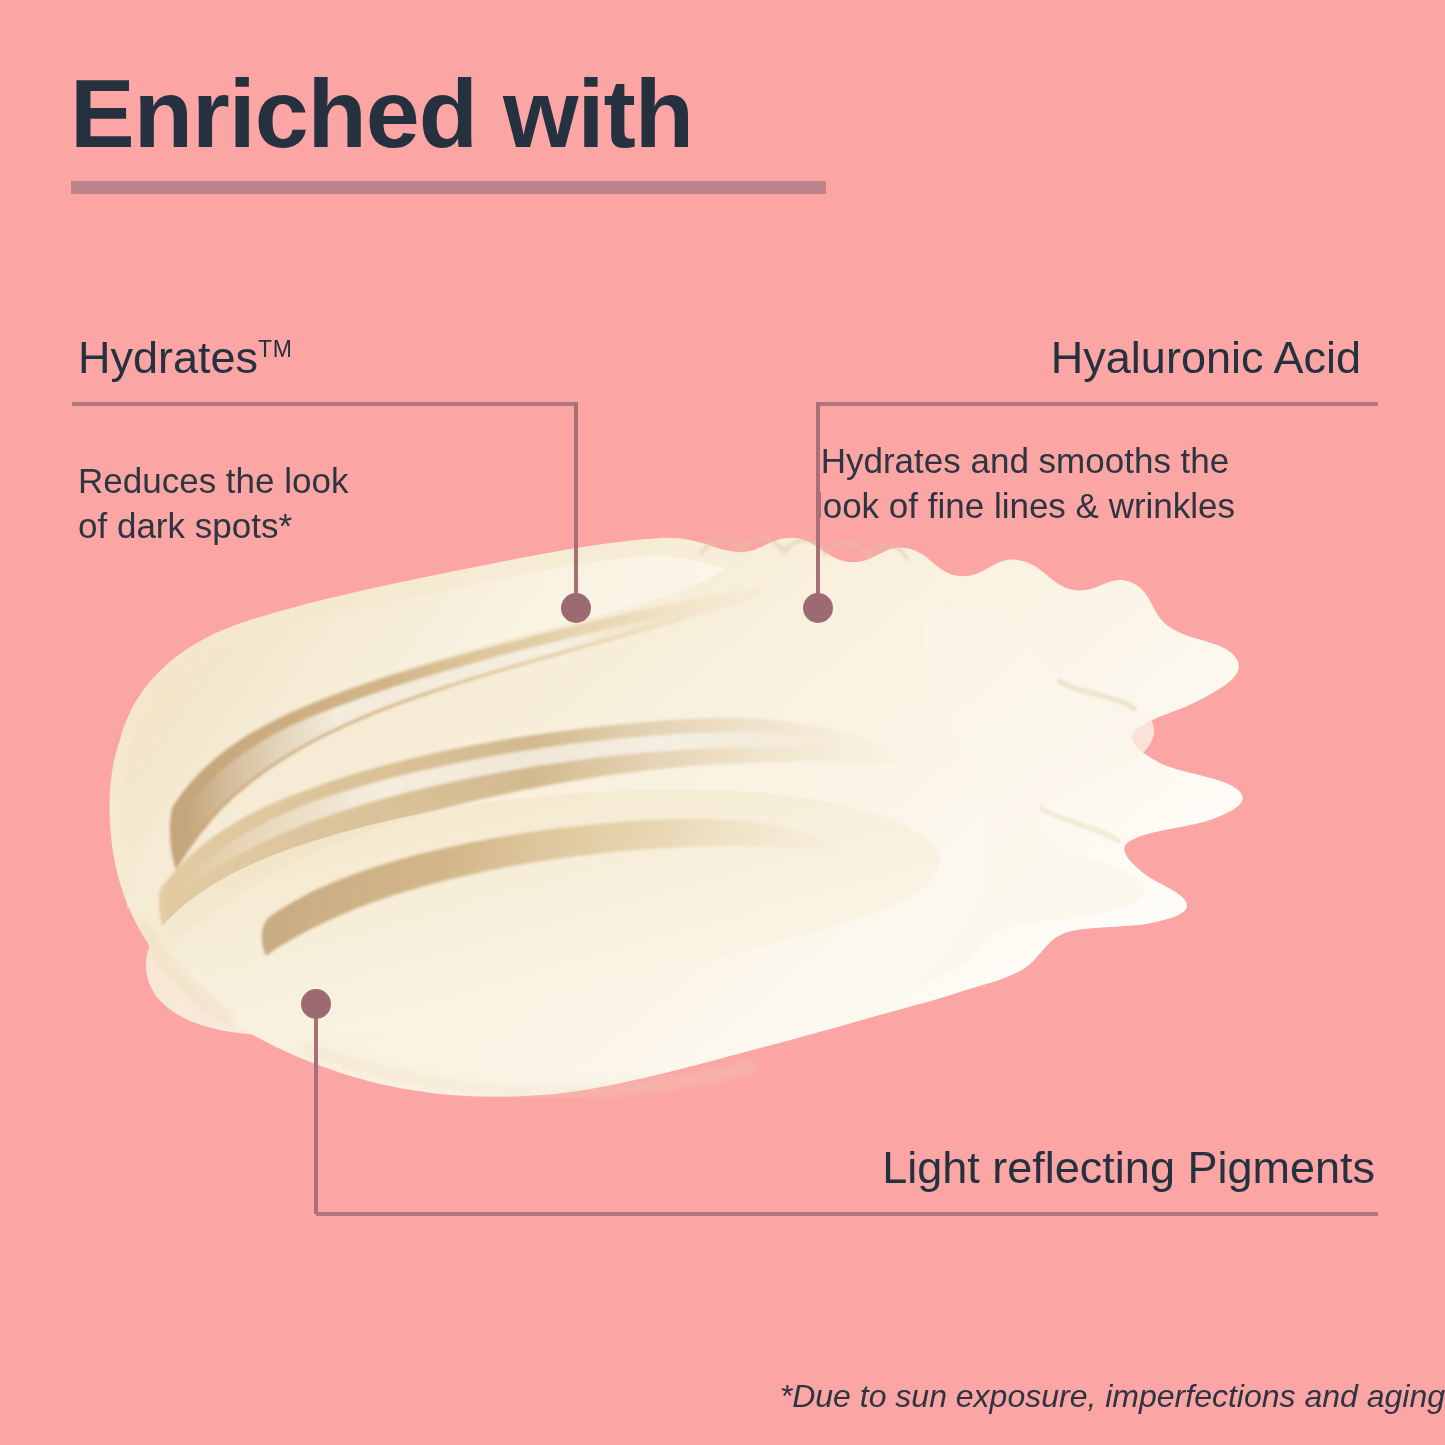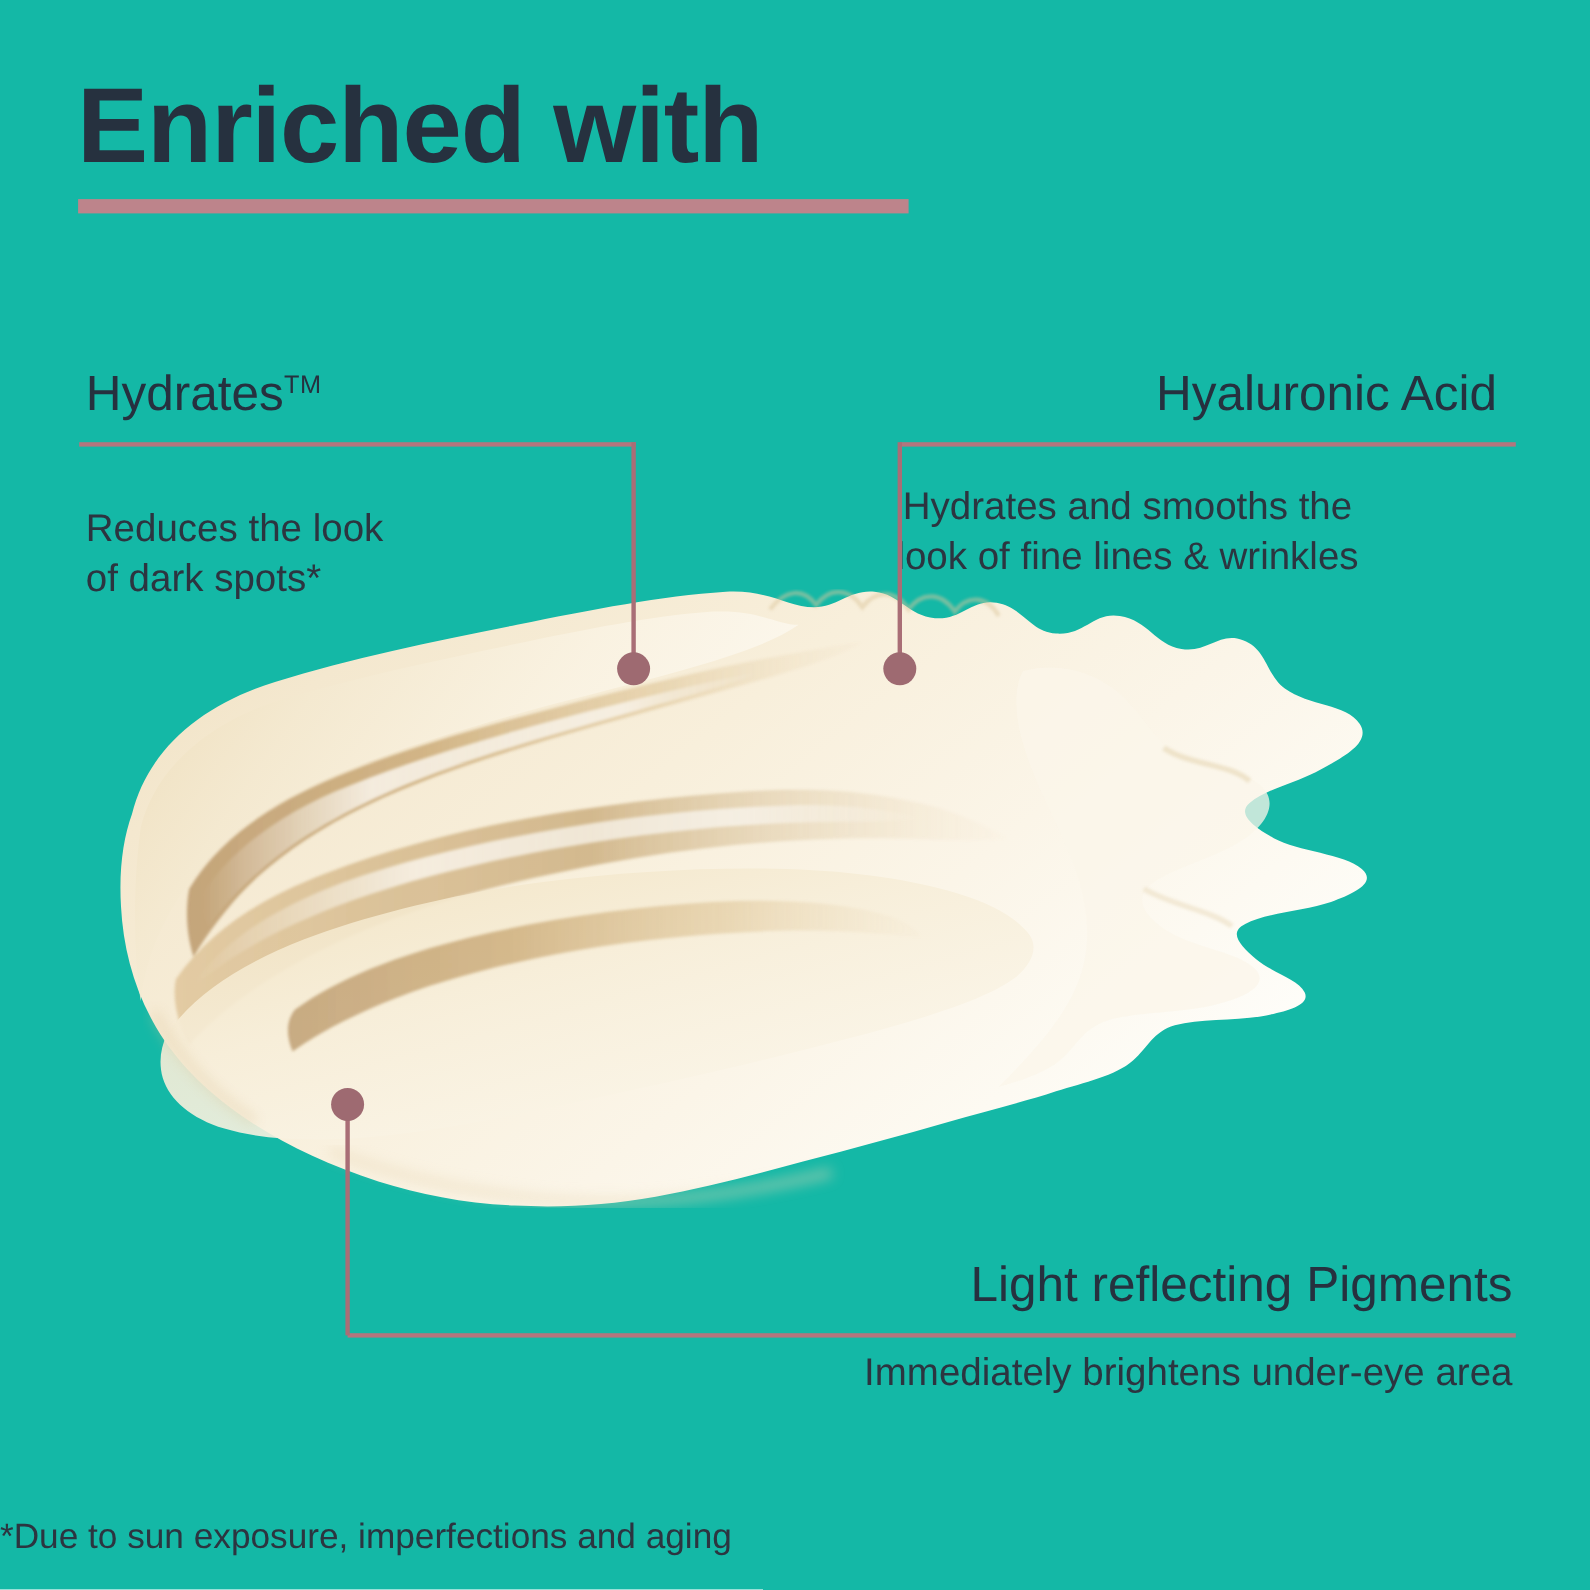--- a/index.html
+++ b/index.html
@@ -5,21 +5,21 @@
   * { margin:0; padding:0; box-sizing:border-box; }
   html, body {
     width:1445px; height:1445px;
     background:#ffffff;
     font-family:"Liberation Sans", sans-serif;
     overflow:hidden;
   }
   #page {
     position:relative;
     width:1445px; height:1445px;
-    background:#14b8a6;
+    background:#fca5a5;
   }
 
   
   .title {
     position:absolute;
     left:70px; top:62px;
     font-size:97px;
     font-weight:bold;
     letter-spacing:-1px;
     color:#26313f;
@@ -72,23 +72,24 @@
     width:30px; height:30px;
     border-radius:50%;
     background:#9e6a71;
   }
 
   
   .footnote {
     position:absolute;
     left:0; top:1378px;
     width:1445px;
-    text-align:left;
+    text-align:right;
     font-size:32px;
     color:#2c3540;
+    font-style:italic;
   }
 
   
   #swatch {
     position:absolute;
     left:0; top:490px;
     width:1445px; height:640px;
     pointer-events:none;
   }
 </style>
@@ -314,19 +315,18 @@
   <div class="rule" style="left:818px; top:402px; width:560px;"></div>
   <div class="label-body" style="right:70px; top:439px; width:700px; text-align:center;">Hydrates and smooths the
 look of fine lines &amp; wrinkles</div>
   <div class="vline" style="left:816px; top:402px; height:206px;"></div>
   <div class="dot" style="left:803px; top:593px;"></div>
 
   <div class="label-head" style="right:70px; top:1144px; ">
     <span>Light reflecting Pigments</span>
   </div>
   <div class="rule" style="left:316px; top:1212px; width:1062px;"></div>
-  <div class="label-body" style="right:70px; top:1226px; width:900px; text-align:right;">Immediately brightens under-eye area</div>
   <div class="vline" style="left:314px; top:1012px; height:202px;"></div>
   <div class="dot" style="left:301px; top:989px;"></div>
 
   <div class="footnote">*Due to sun exposure, imperfections and aging</div>
 
 </div>
 
 </body></html>

